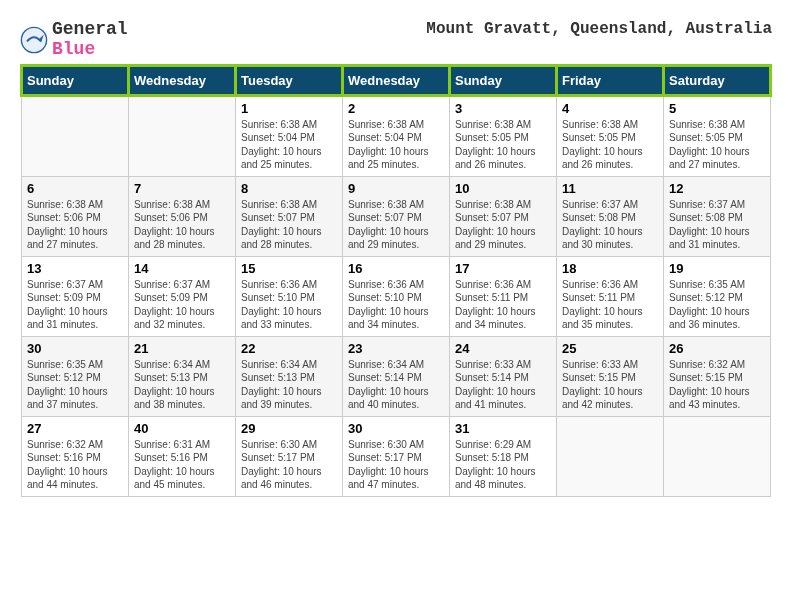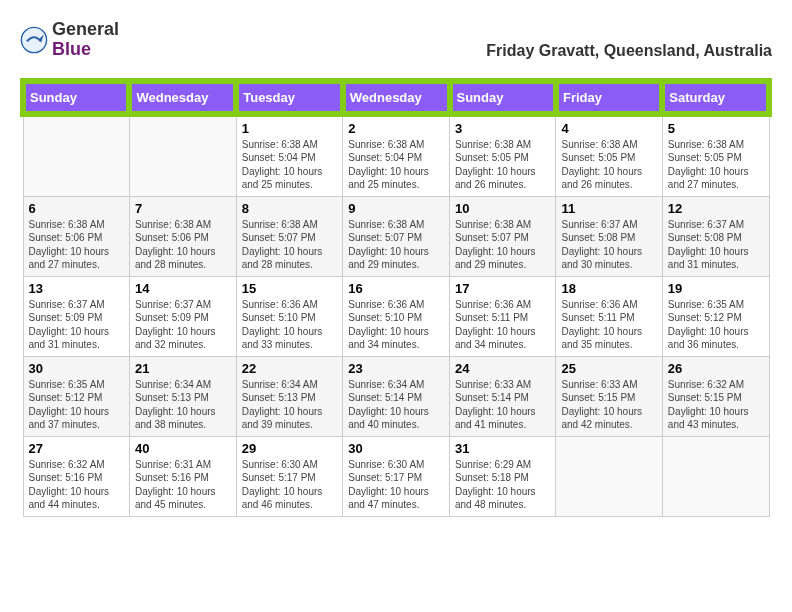--- a/index.html
+++ b/index.html
@@ -6,41 +6,42 @@
     body {
       font-family: Arial, sans-serif;
       background: #fff;
       width: 792px;
       min-height: 612px;
       padding: 20px;
     }
     .header-area {
       display: flex;
       justify-content: space-between;
-      align-items: flex-end;
-      margin-bottom: 18px;
+      align-items: flex-start;
+      margin-bottom: 4px;
+      font-family: Liberation Mono, monospace;
     }
     .logo {
       display: flex;
       align-items: center;
     }
     .logo-text {
       display: flex;
       flex-direction: column;
       line-height: 1.1;
     }
     .logo-general {
       font-size: 18px;
       font-weight: bold;
       color: #333;
     }
     .logo-blue {
       font-size: 18px;
       font-weight: bold;
-      color: #701a75;
+      color: #ec4899;
     }
     .logo-icon {
       width: 28px;
       height: 28px;
       margin-right: 4px;
     }
     .title-area {
       text-align: right;
     }
     .month-title {
@@ -52,27 +53,27 @@
       font-size: 16px;
       color: #333;
       font-weight: bold;
     }
     .calendar {
       width: 100%;
       border-collapse: collapse;
       font-size: 11px;
     }
     .calendar th {
-      background-color: #8b5cf6;
+      background-color: #0c4a6e;
       color: #fff;
       padding: 6px 4px;
       text-align: left;
       font-size: 13px;
       font-weight: bold;
-      border: 6px solid #84cc16;
+      border: 3px solid #84cc16;
     }
     .calendar td {
       border: 1px solid #ccc;
       padding: 4px 5px;
       vertical-align: top;
       width: 107px;
       min-height: 80px;
       background: #fff;
     }
     .calendar tr:nth-child(even) td {
@@ -105,21 +106,21 @@
       <circle cx="20" cy="20" r="18" fill="#e8f0fb" stroke="#2962a8" stroke-width="2"></circle>
       <path d="M10 22 Q20 10 30 22" fill="none" stroke="#2962a8" stroke-width="3"></path>
       <path d="M28 18 L34 12 L30 24 Z" fill="#2962a8"></path>
     </svg>
     <div class="logo-text">
       <span class="logo-general">General</span>
       <span class="logo-blue">Blue</span>
     </div>
   </div>
   <div class="title-area">
-    <div class="location-title">Friday Gravatt, Queensland, Australia</div>
+    <div class="location-title">Mount Gravatt, Queensland, Australia</div>
   </div>
 </div>
 
 <table class="calendar">
   <thead>
     <tr>
     <th>Sunday</th>
         <th>Wednesday</th>
         <th>Tuesday</th>
         <th>Wednesday</th>

